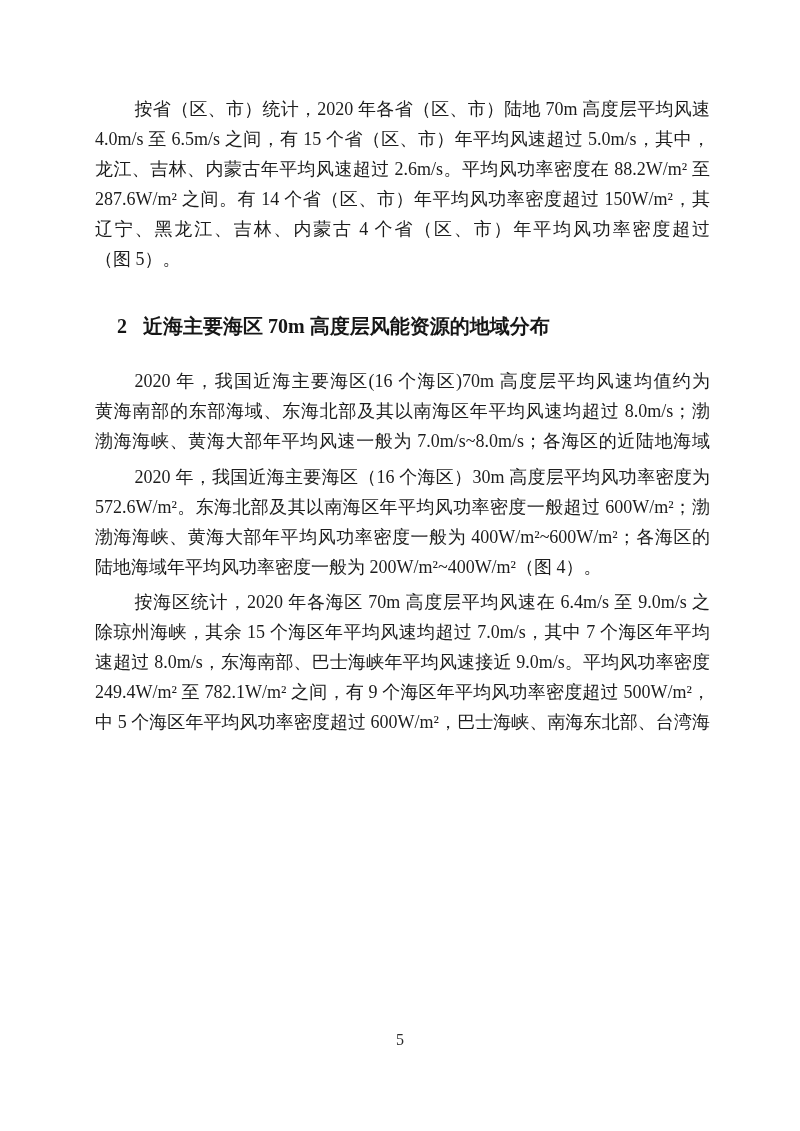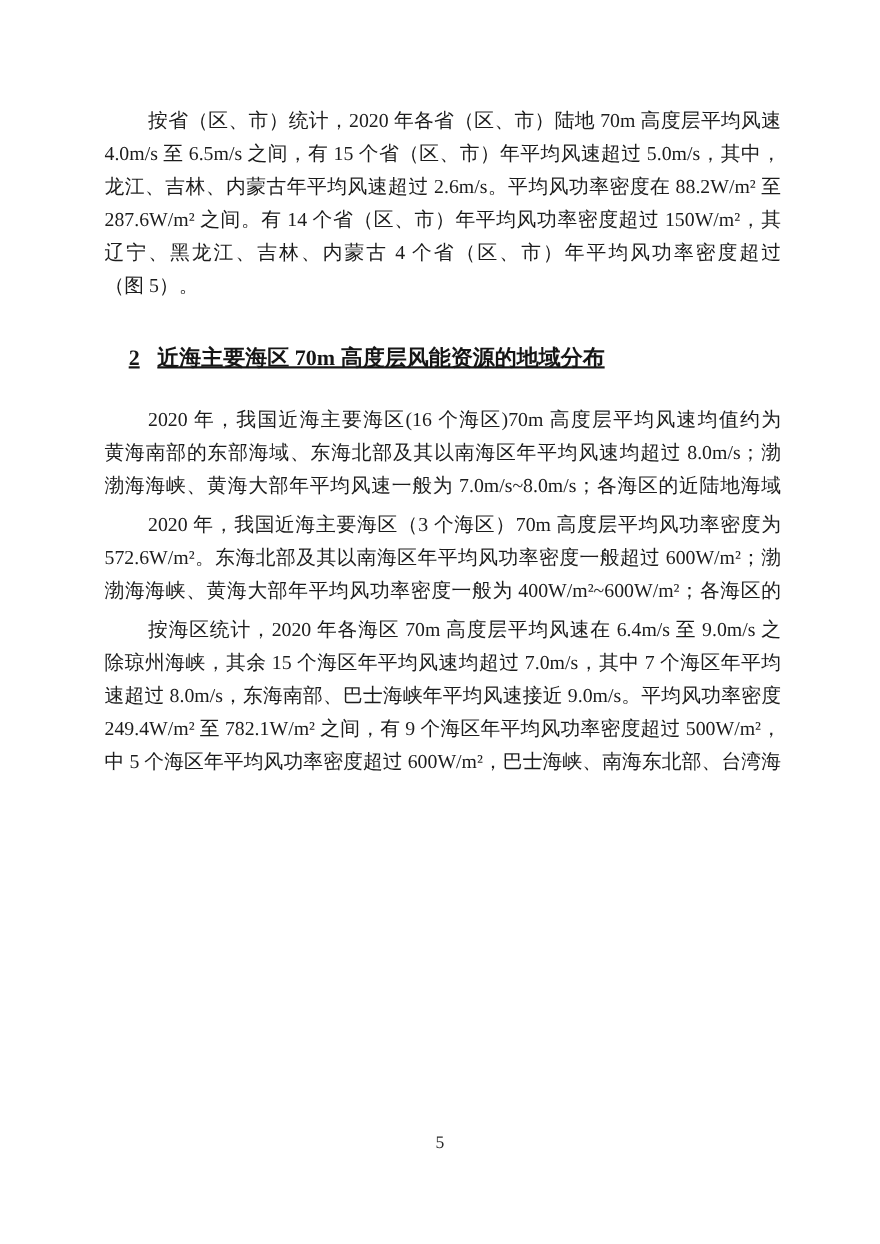--- a/index.html
+++ b/index.html
@@ -43,21 +43,20 @@
     text-indent: 2.2em;
   }
   .heading {
     margin: 36px 0 24px 0;
     padding-left: 22px;
     font-size: 20px;
     line-height: 32px;
     height: 32px;
     font-weight: bold;
     color: #161616;
-    text-decoration: underline;
   }
   .heading .h-num {
     margin-right: 16px;
   }
   .para-speed { margin-top: 0; }
   .para-power { margin-top: 6px; }
   .para-bysea { margin-top: 5px; }
   .page-footer {
     position: absolute;
     left: 0;
@@ -88,23 +87,24 @@
       <span class="h-num">2</span><span class="h-title">近海主要海区 70m 高度层风能资源的地域分布</span>
     </h2>
 
     <section class="paragraph para-speed">
       <div class="line indent">2020 年，我国近海主要海区(16 个海区)70m 高度层平均风速均值约为 8.1m/s。</div>
       <div class="line">黄海南部的东部海域、东海北部及其以南海区年平均风速均超过 8.0m/s；渤海、</div>
       <div class="line">渤海海峡、黄海大部年平均风速一般为 7.0m/s~8.0m/s；各海区的近陆地海域年</div>
     </section>
 
     <section class="paragraph para-power">
-      <div class="line indent">2020 年，我国近海主要海区（3 个海区）70m 高度层平均风功率密度为</div>
+      <div class="line indent">2020 年，我国近海主要海区（16 个海区）30m 高度层平均风功率密度为</div>
       <div class="line">572.6W/m²。东海北部及其以南海区年平均风功率密度一般超过 600W/m²；渤海、</div>
       <div class="line">渤海海峡、黄海大部年平均风功率密度一般为 400W/m²~600W/m²；各海区的近</div>
+      <div class="line lastline">陆地海域年平均风功率密度一般为 200W/m²~400W/m²（图 4）。</div>
     </section>
 
     <section class="paragraph para-bysea">
       <div class="line indent">按海区统计，2020 年各海区 70m 高度层平均风速在 6.4m/s 至 9.0m/s 之间，</div>
       <div class="line">除琼州海峡，其余 15 个海区年平均风速均超过 7.0m/s，其中 7 个海区年平均风</div>
       <div class="line">速超过 8.0m/s，东海南部、巴士海峡年平均风速接近 9.0m/s。平均风功率密度在</div>
       <div class="line">249.4W/m² 至 782.1W/m² 之间，有 9 个海区年平均风功率密度超过 500W/m²，其</div>
       <div class="line">中 5 个海区年平均风功率密度超过 600W/m²，巴士海峡、南海东北部、台湾海峡</div>
     </section>
 

